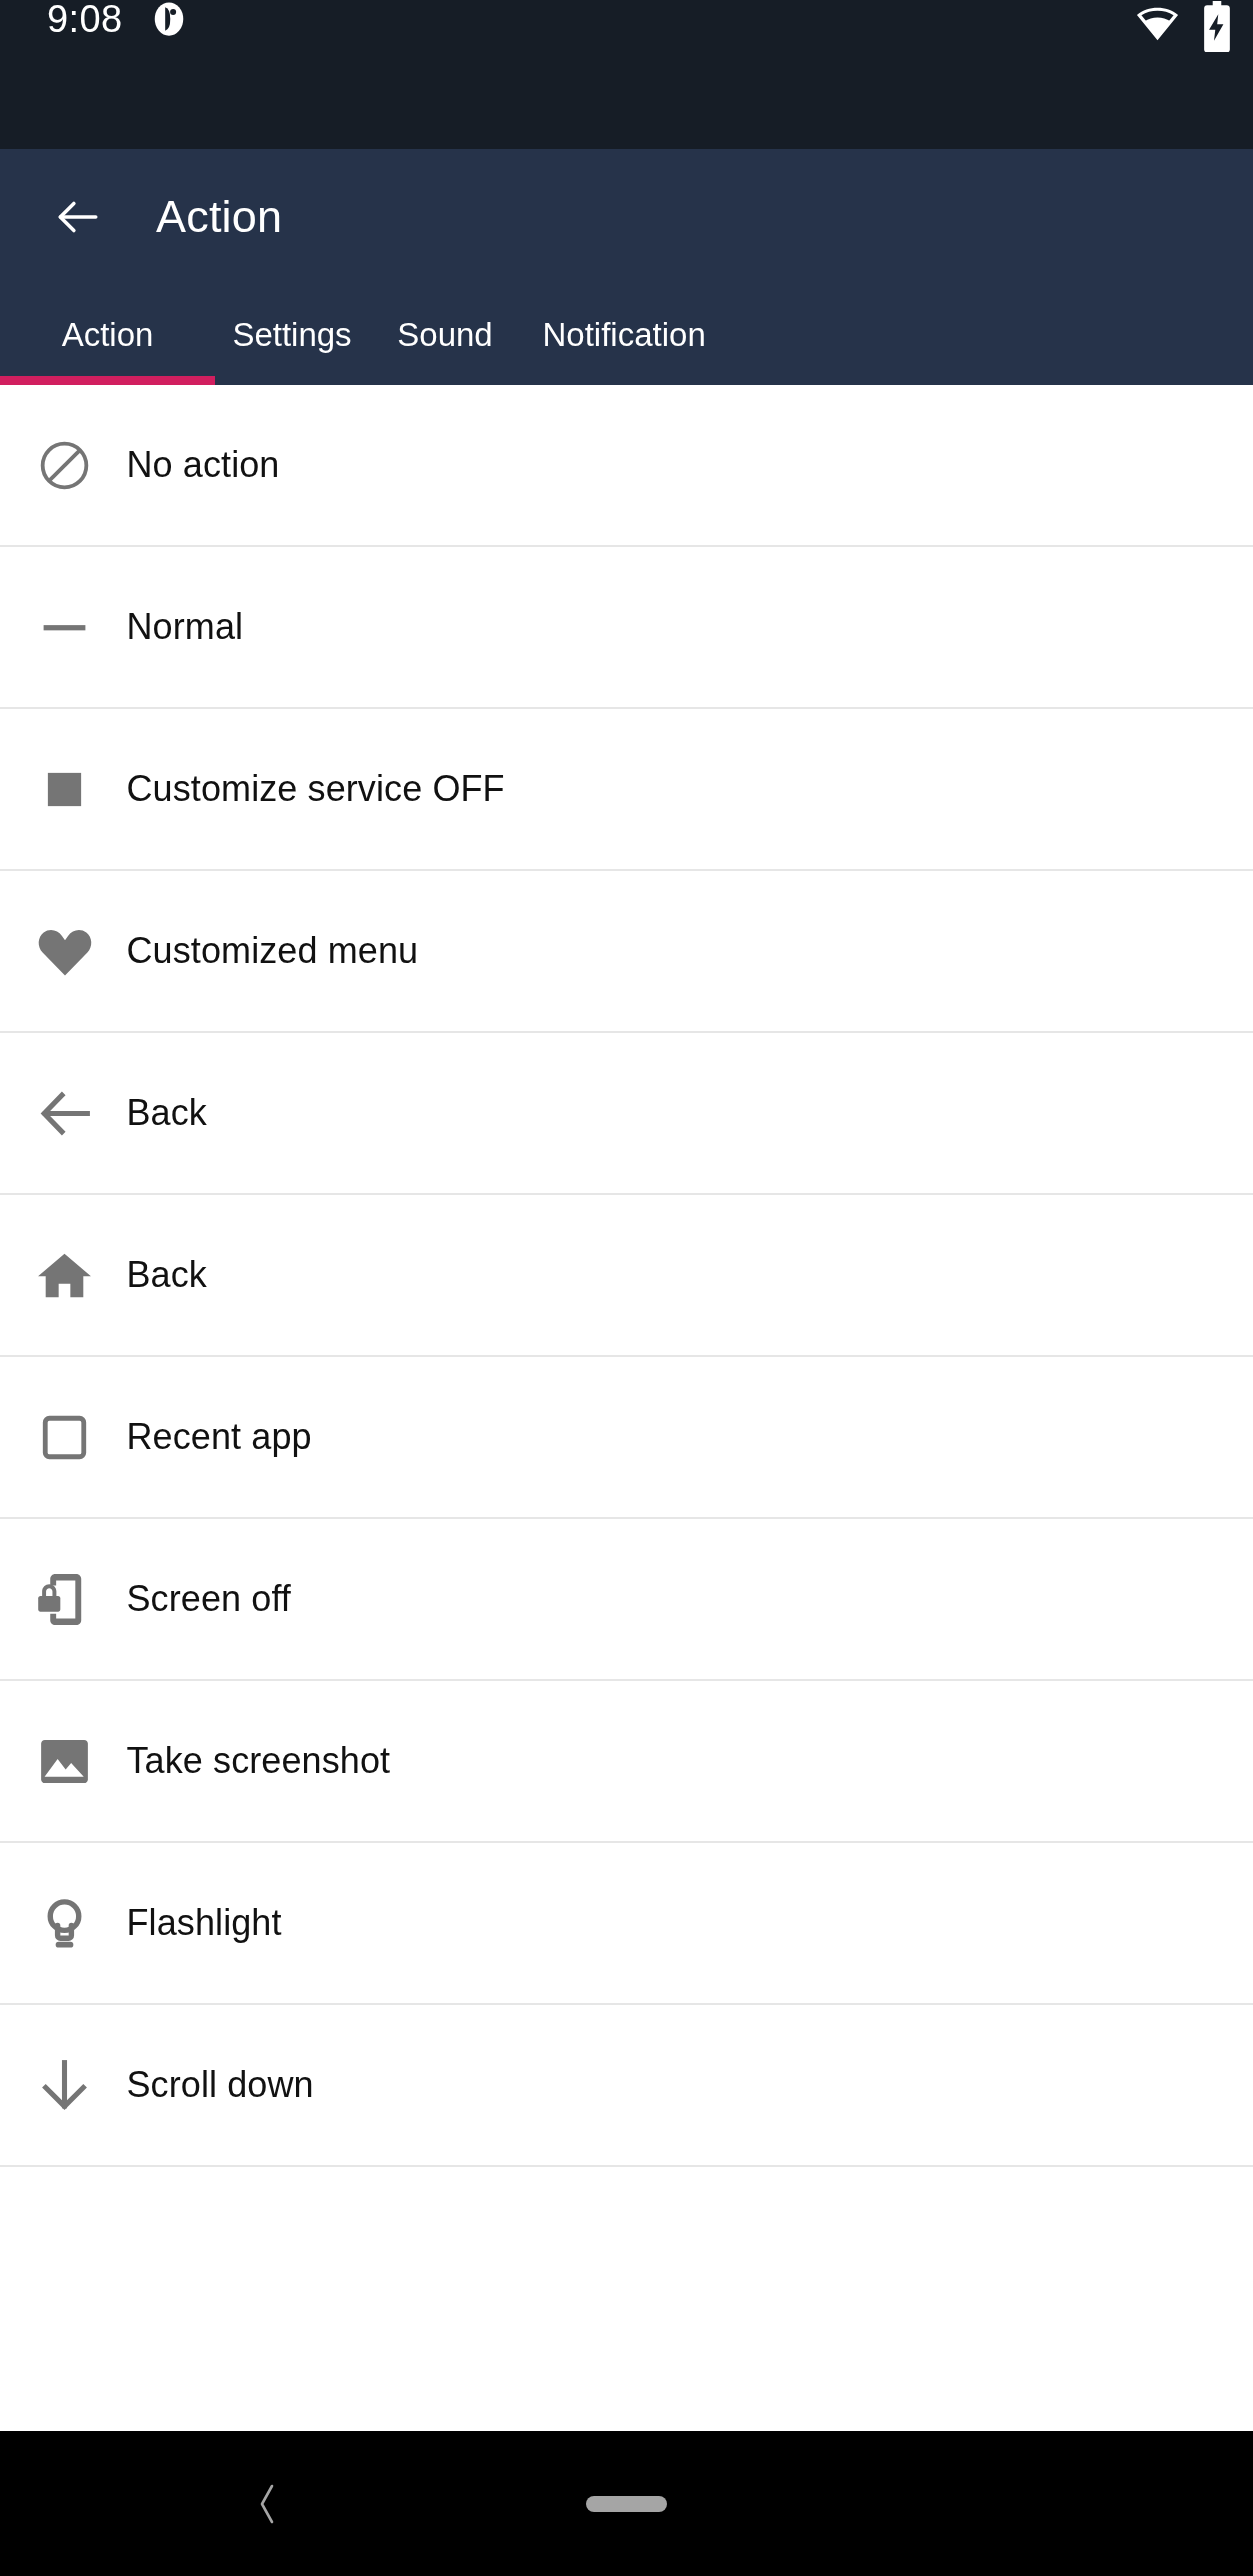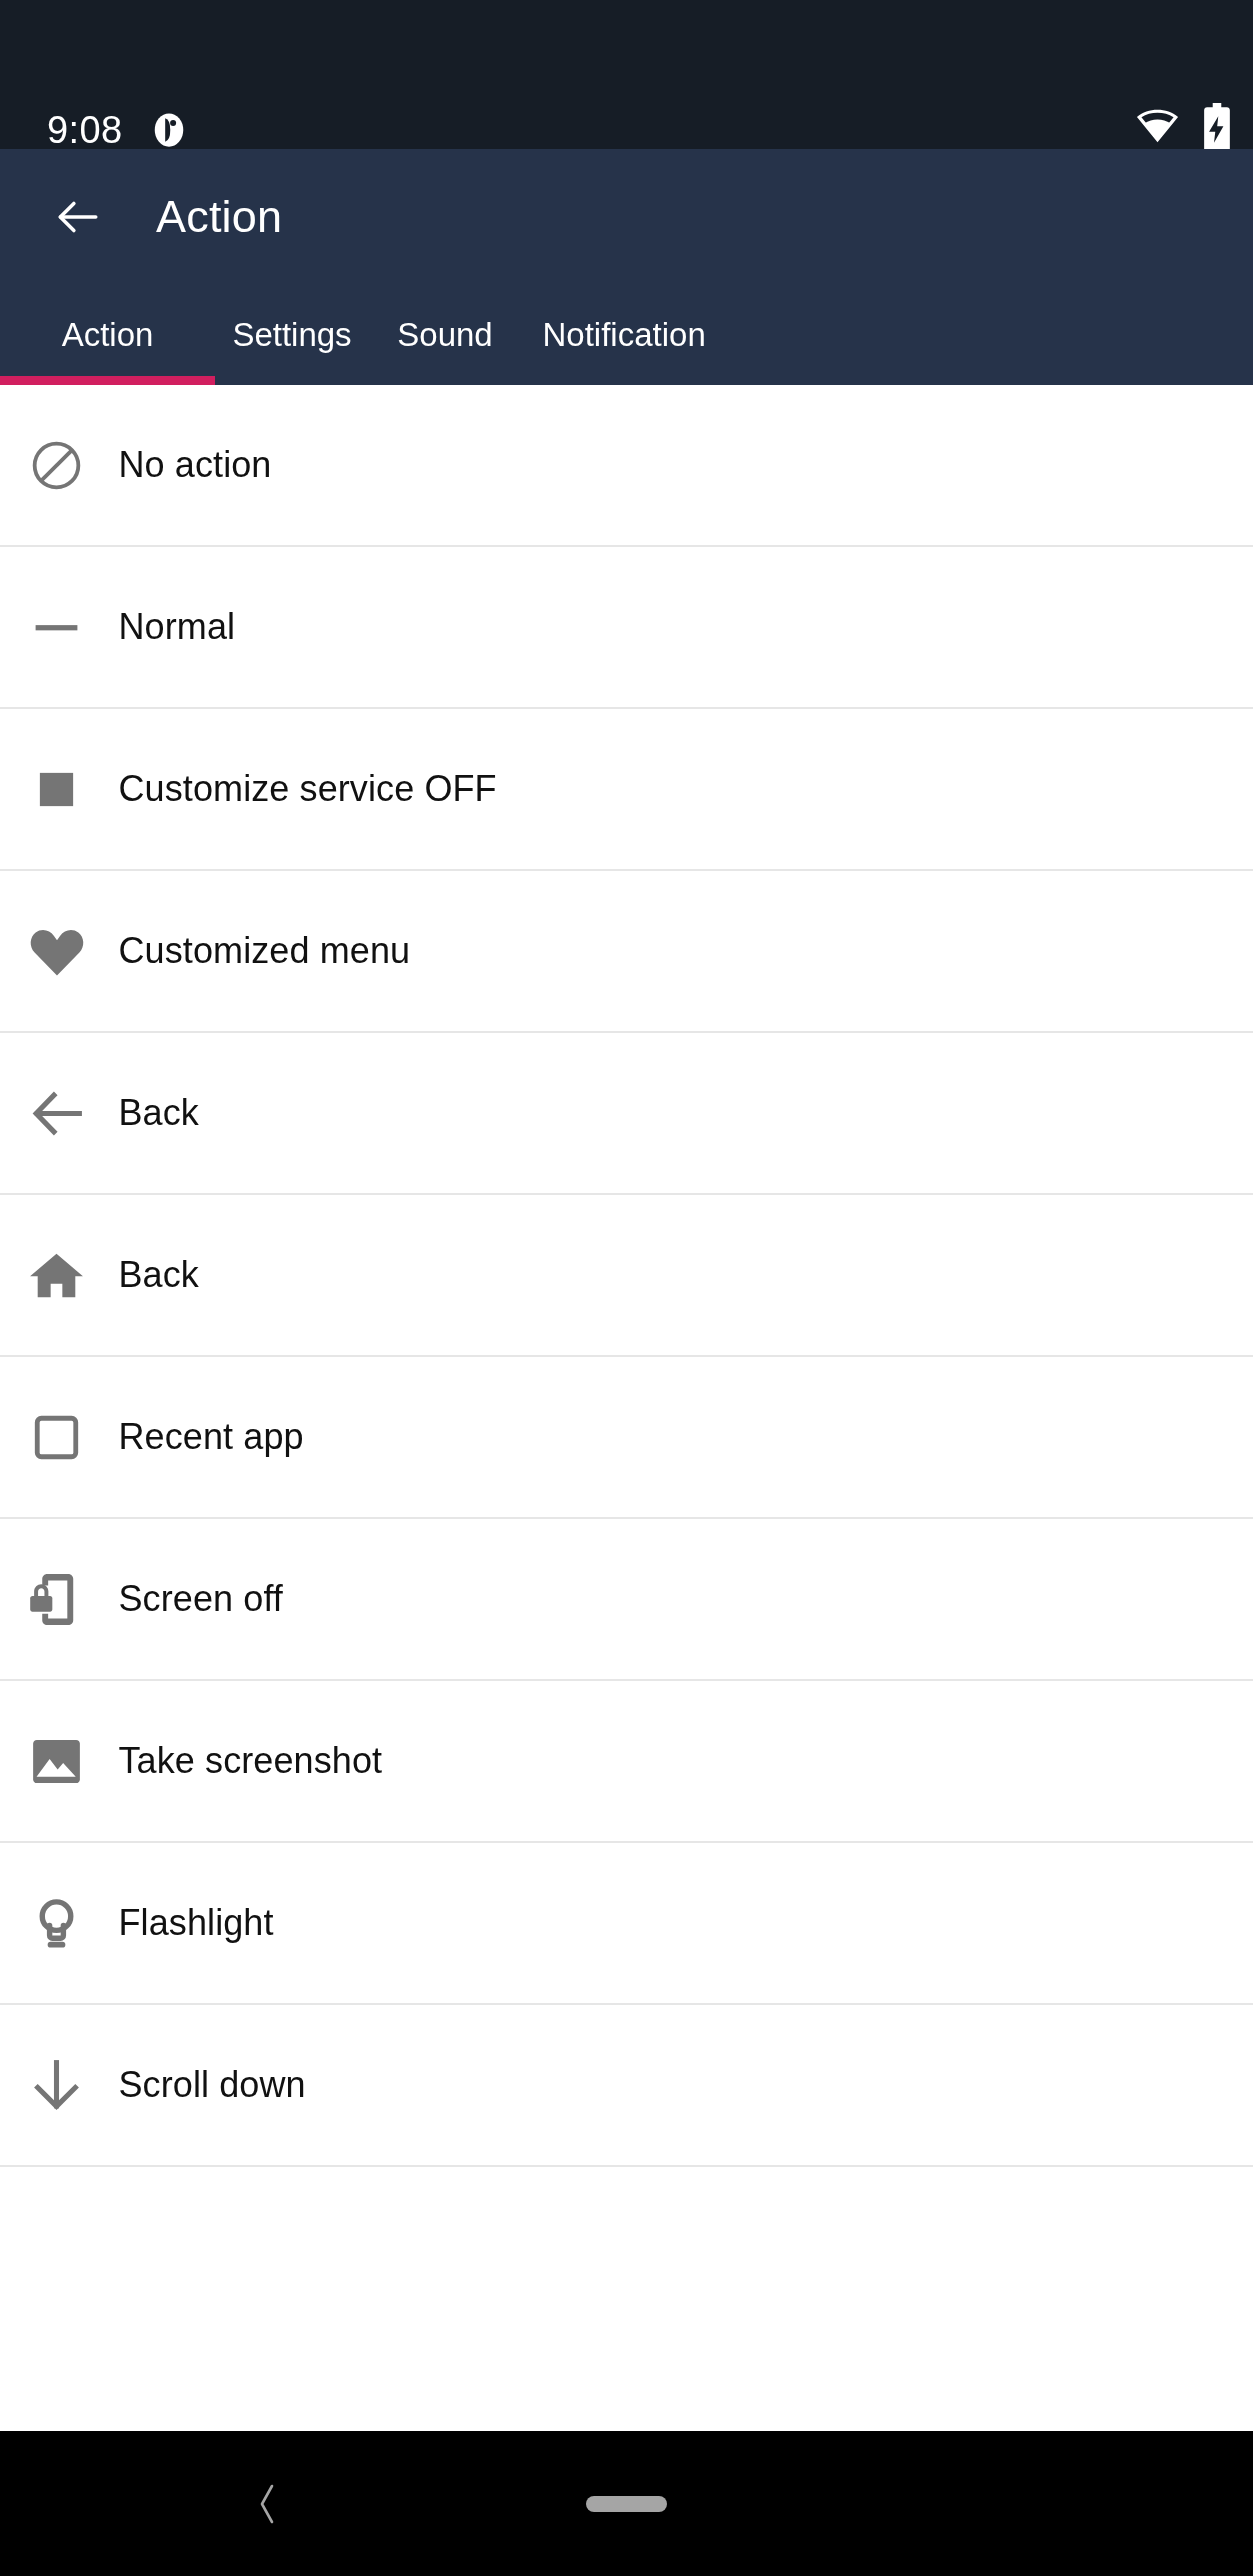--- a/index.html
+++ b/index.html
@@ -7,21 +7,21 @@
     width:1253px; height:2576px;
     background:#ffffff;
     font-family:"Liberation Sans", sans-serif;
     overflow:hidden;
   }
   .phone { width:1253px; height:2576px; position:relative; display:flex; flex-direction:column; background:#fff; }
 
   
   .status-bar {
     height:149px; background:#161d26; flex:0 0 149px;
-    display:flex; align-items:flex-end; justify-content:space-between;
+    display:flex; align-items:flex-start; justify-content:space-between;
     padding:0 21px 0 47px; color:#ffffff;
   }
   .status-left { display:flex; align-items:center; gap:27px; }
   .clock { font-size:38px; letter-spacing:0.4px; line-height:1; font-weight:400; }
   .status-right { display:flex; align-items:center; gap:21.5px; }
   .notif-dot-icon { width:38px; height:38px; display:block; }
   .wifi-icon { width:47px; height:47px; display:block; }
   .battery-icon { width:30px; height:45px; display:block; }
 
   
@@ -49,21 +49,21 @@
   .tab.t3 { width:152px; padding:0; }
   .tab.t4 { padding-left:21.5px; }
   .tab-indicator {
     position:absolute; left:0; bottom:0; width:215px; height:9px; background:#d11f5f;
   }
 
   
   .list { flex:1 1 auto; background:#ffffff; overflow:hidden; }
   .list-item {
     height:162px; display:flex; align-items:center;
-    border-bottom:2.7px solid #e6e6e6; padding-left:16px; cursor:pointer; background:#fff;
+    border-bottom:2.7px solid #e6e6e6; padding-left:24px; cursor:pointer; background:#fff;
   }
   .item-icon {
     width:81px; min-width:81px; height:81px;
     display:flex; align-items:center; justify-content:center;
     color:#757575; margin-right:21.5px;
   }
   .item-icon svg { display:block; }
   .item-label { font-size:36px; color:#111111; letter-spacing:0.1px; }
 
   

